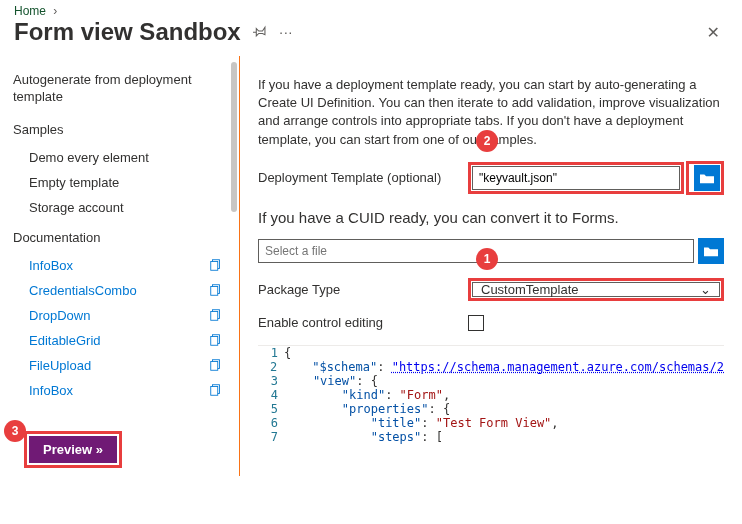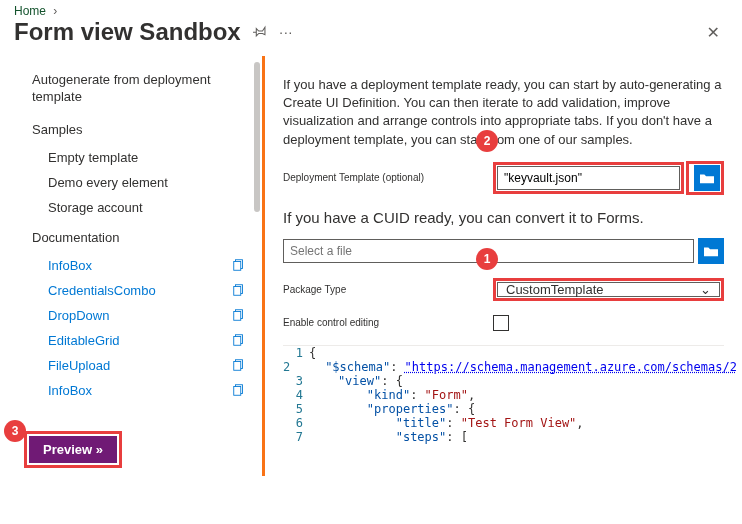--- a/index.html
+++ b/index.html
@@ -5,34 +5,34 @@
   * { box-sizing: border-box; margin: 0; padding: 0; }
   body { font-family: "Segoe UI", Arial, sans-serif; font-size: 13px; color: #323130; background: #fff; width: 742px; height: 524px; overflow: hidden; position: relative; }
   .breadcrumb { padding: 4px 14px 0; font-size: 12px; }
   .breadcrumb a { color: #14532d; text-decoration: none; }
   .breadcrumb .chev { color: #605e5c; margin: 0 4px; }
   .titlebar { display: flex; align-items: center; padding: 0 14px 10px; }
   .titlebar h1 { font-size: 24px; font-weight: 700; flex: 0 0 auto; }
   .titlebar .pin, .titlebar .more { margin-left: 12px; color: #605e5c; cursor: pointer; font-size: 14px; }
   .titlebar .close { margin-left: auto; cursor: pointer; font-size: 16px; color: #605e5c; padding: 4px 8px; }
   .content { display: flex; height: 420px; }
-  .sidebar { width: 265px; border-right: 3px solid #f97316; position: relative; padding: 10px 0 50px 24px; overflow: hidden; }
+  .sidebar { width: 240px; border-right: 1px solid #f97316; position: relative; padding: 10px 0 50px 5px; overflow: hidden; }
   .scrollbar { position: absolute; right: 2px; top: 6px; width: 6px; height: 150px; background: #c8c6c4; border-radius: 3px; }
   .side-head { font-size: 13px; color: #323130; padding: 6px 8px; line-height: 1.3; cursor: pointer; }
   .side-item { font-size: 13px; color: #323130; padding: 5px 8px 5px 24px; display: flex; align-items: center; justify-content: space-between; cursor: pointer; }
   .side-item.doc { color: #0078d4; }
   .copy-icon { width: 14px; height: 14px; color: #0078d4; flex: 0 0 auto; margin-right: 8px; }
   .side-group { margin-top: 4px; }
   .preview-wrap { position: absolute; left: 24px; bottom: 8px; }
   .preview-btn { background: #701a75; color: #fff; border: none; padding: 6px 14px; font-size: 13px; cursor: pointer; font-weight: bold; }
   .preview-outline { border: 3px solid #e83e3e; padding: 2px; display: inline-block; }
   .main { flex: 1; padding: 8px 18px 0 18px; position: relative; overflow: hidden; }
   .intro { font-size: 13px; line-height: 1.4; color: #323130; margin-bottom: 12px; margin-top: 12px; }
   .row { display: flex; align-items: center; margin-bottom: 14px; }
-  .row .label { width: 210px; font-size: 10px; }
+  .row .label { width: 210px; font-size: 13px; }
   .row .field { flex: 1; display: flex; align-items: center; }
   .txtbox { flex: 1; height: 24px; border: 1px solid #605e5c; padding: 0 6px; font-size: 12px; }
   .filebtn { width: 26px; height: 26px; background: #0078d4; display: flex; align-items: center; justify-content: center; margin-left: 4px; cursor: pointer; }
   .filebtn svg { width: 14px; height: 12px; fill: #fff; }
   .select { flex: 1; height: 15px; border: 1px solid #605e5c; display: flex; align-items: center; justify-content: space-between; padding: 0 8px; font-size: 13px; cursor: pointer; }
   .chkbox { width: 16px; height: 16px; border: 1px solid #323130; }
   .redbox { border: 3px solid #e83e3e; padding: 1px; }
   .callout { position: absolute; width: 22px; height: 22px; background: #e83e3e; color: #fff; border-radius: 50%; display: flex; align-items: center; justify-content: center; font-size: 12px; font-weight: 600; z-index: 5; }
   .subnote { font-size: 15px; margin-bottom: 12px; }
   .code { border-top: 1px solid #edebe9; margin-top: 6px; font-family: Consolas, monospace; font-size: 12px; }
@@ -62,24 +62,24 @@
   <span class="close">✕</span>
 </div>
 
 <div class="content">
   <div class="sidebar">
     <div class="scrollbar"></div>
     <div class="side-head">Autogenerate from deployment template</div>
     <div class="side-group">
       <div class="side-head">Samples</div>
       <div class="side-item">
+          <span>Demo every element</span>
+        </div>
+      <div class="side-item">
           <span>Empty template</span>
-        </div>
-      <div class="side-item">
-          <span>Demo every element</span>
         </div>
       <div class="side-item">
           <span>Storage account</span>
         </div>
     </div>
     <div class="side-group">
       <div class="side-head">Documentation</div>
       <div class="side-item doc">
           <span>InfoBox</span>
           <svg class="copy-icon" viewBox="0 0 16 16">

